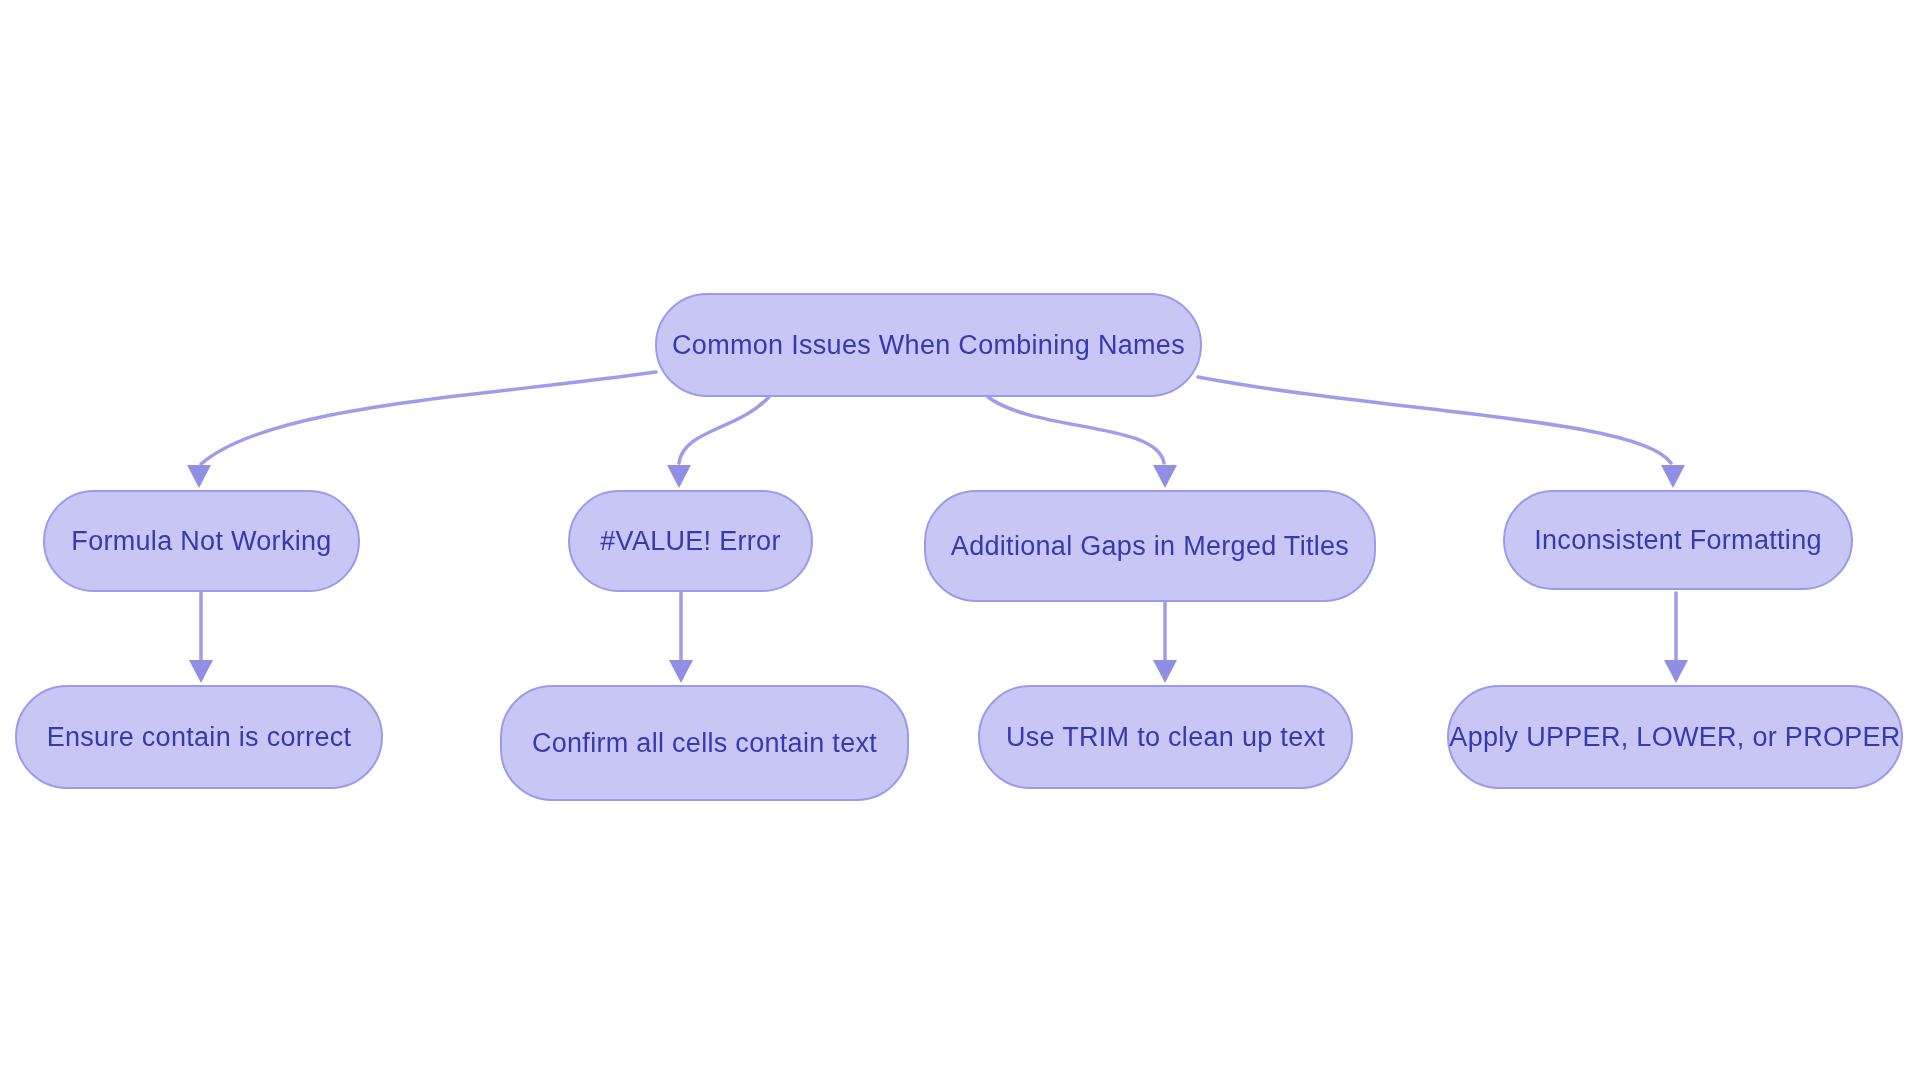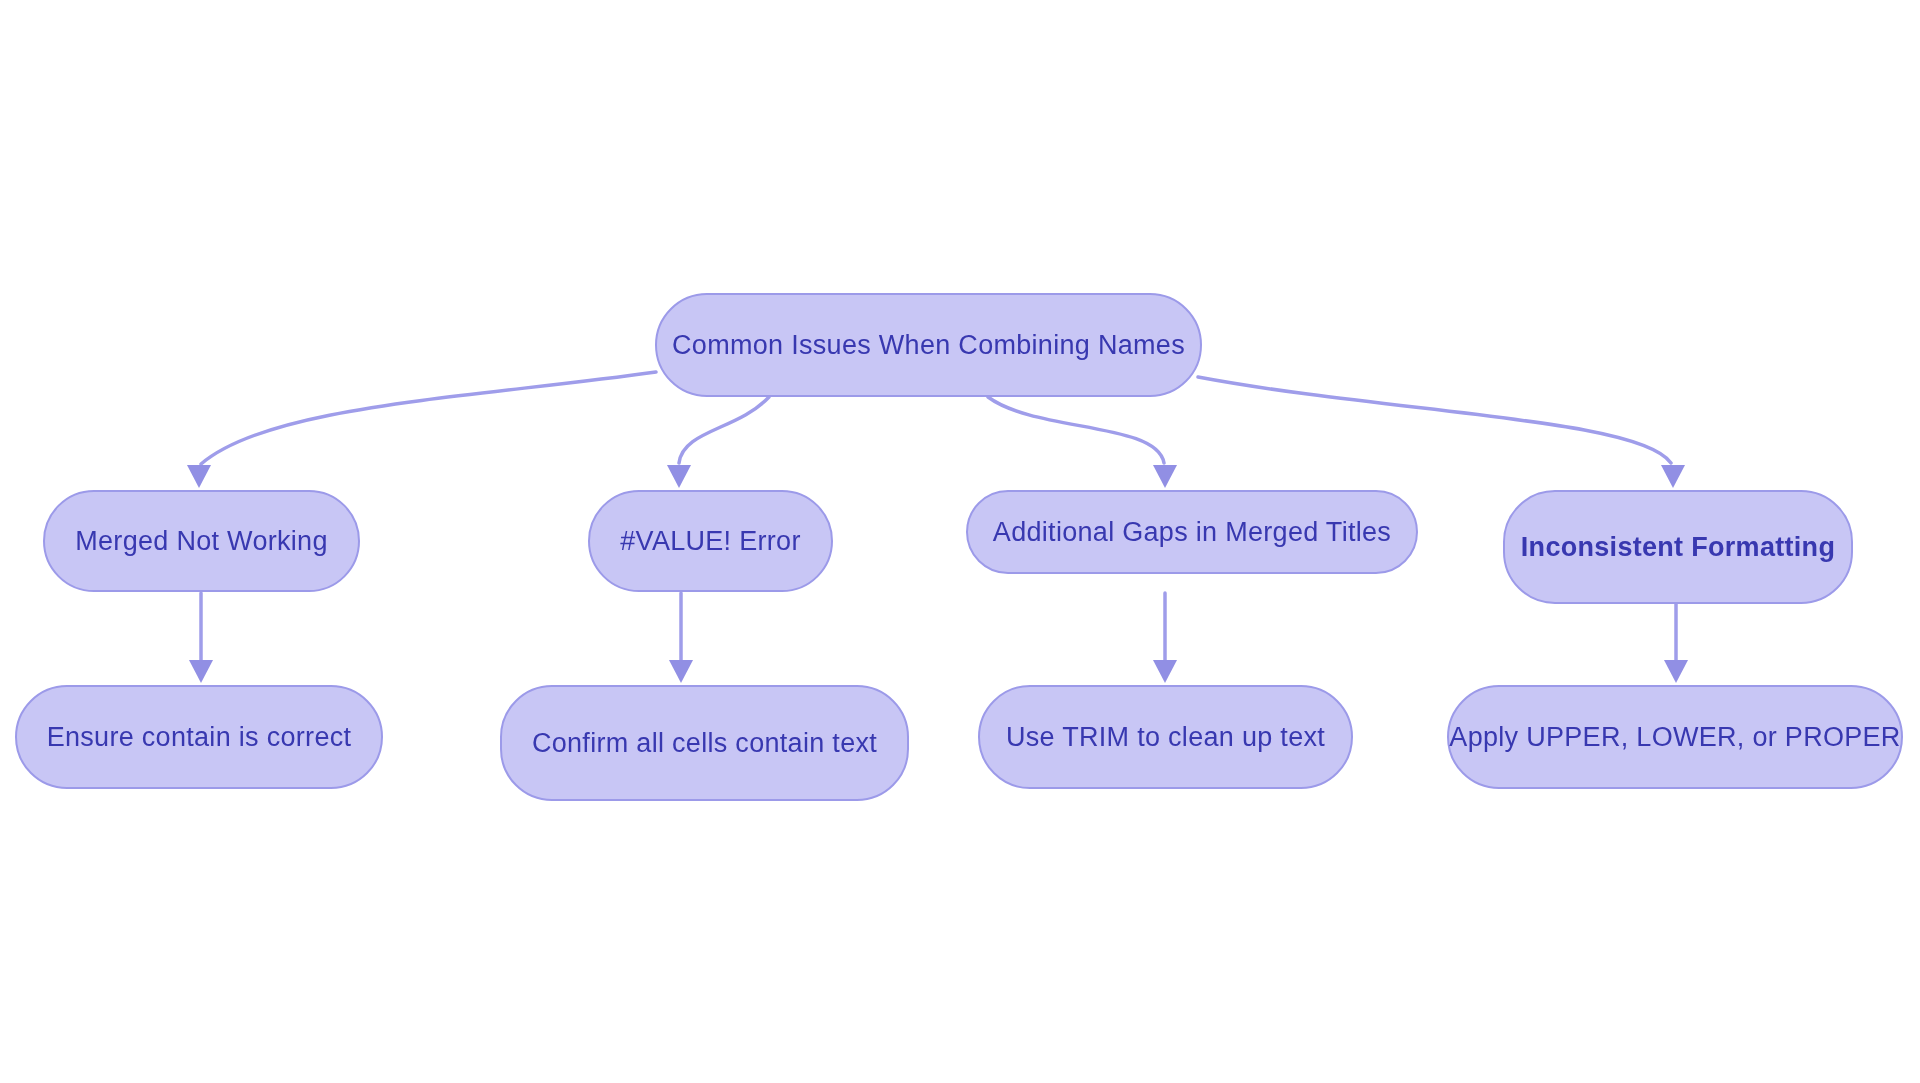--- a/index.html
+++ b/index.html
@@ -43,23 +43,23 @@
     border-radius: 52px;
     color: var(--node-text);
     font-size: 27px;
     letter-spacing: 0.3px;
     white-space: nowrap;
     text-align: center;
   }
   
   #n-root            { left: 655px;  top: 293px; width: 547px; height: 104px; text-align: center; }
   #n-issue-0         { left: 43px;   top: 490px; width: 317px; height: 102px; }
-  #n-issue-1         { left: 588px;  top: 490px; width: 245px; height: 102px; }
-  #n-issue-2         { left: 966px;  top: 490px; width: 452px; height: 84px; }
-  #n-issue-3         { left: 1503px; top: 490px; width: 350px; height: 114px; font-weight: bold; }
+  #n-issue-1         { left: 568px;  top: 490px; width: 245px; height: 102px; }
+  #n-issue-2         { left: 924px;  top: 490px; width: 452px; height: 112px; }
+  #n-issue-3         { left: 1503px; top: 490px; width: 350px; height: 100px; }
   #n-solution-0      { left: 15px;   top: 685px; width: 368px; height: 104px; }
   #n-solution-1      { left: 500px;  top: 685px; width: 409px; height: 116px; }
   #n-solution-2      { left: 978px;  top: 685px; width: 375px; height: 104px; }
   #n-solution-3      { left: 1447px; top: 685px; width: 456px; height: 104px; }
 </style>
 </head>
 <body>
 
 <div class="canvas">
 
@@ -88,21 +88,21 @@
 
     <path class="edge" d="M 1676 593 L 1676 660"></path>
     <polygon class="arrowhead" points="1676,683 1664,660 1688,660"></polygon>
   </svg>
 
   <div class="node" id="n-root">
     <span>Common Issues When Combining Names</span>
   </div>
 
   <div class="node" id="n-issue-0">
-    <span>Merged Not Working</span>
+    <span>Formula Not Working</span>
   </div>
   <div class="node" id="n-issue-1">
     <span>#VALUE! Error</span>
   </div>
   <div class="node" id="n-issue-2">
     <span>Additional Gaps in Merged Titles</span>
   </div>
   <div class="node" id="n-issue-3">
     <span>Inconsistent Formatting</span>
   </div>

